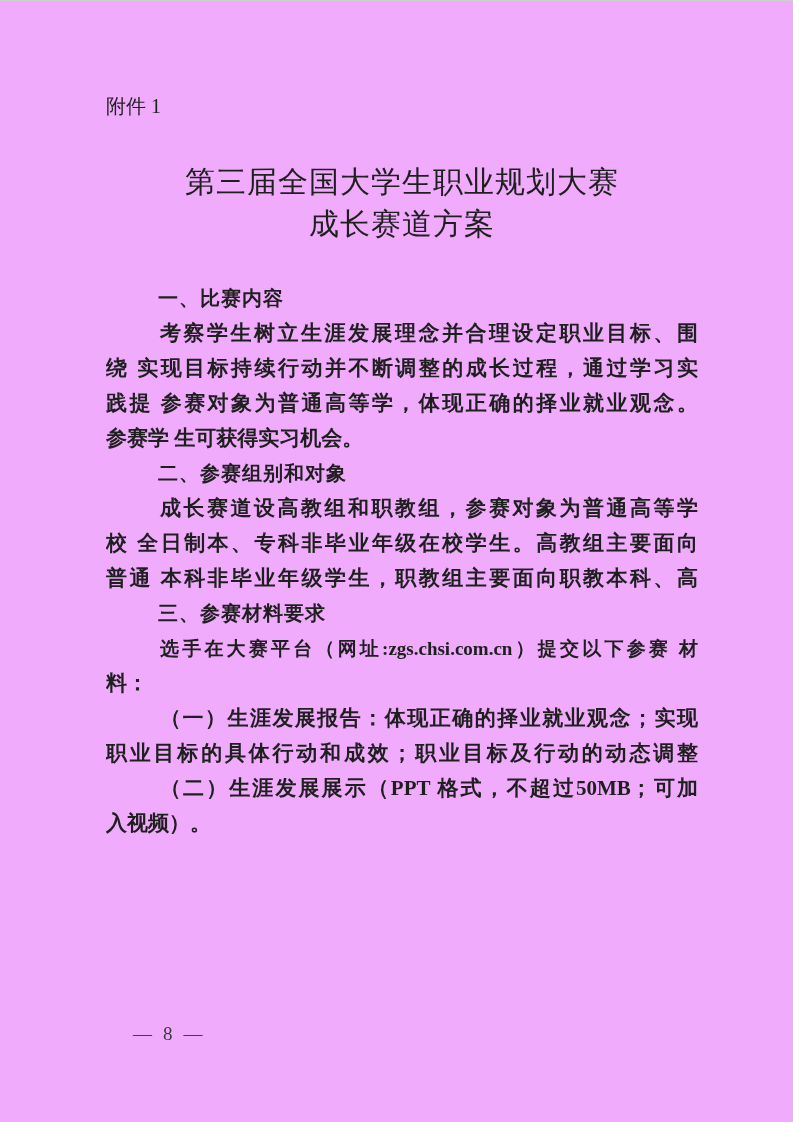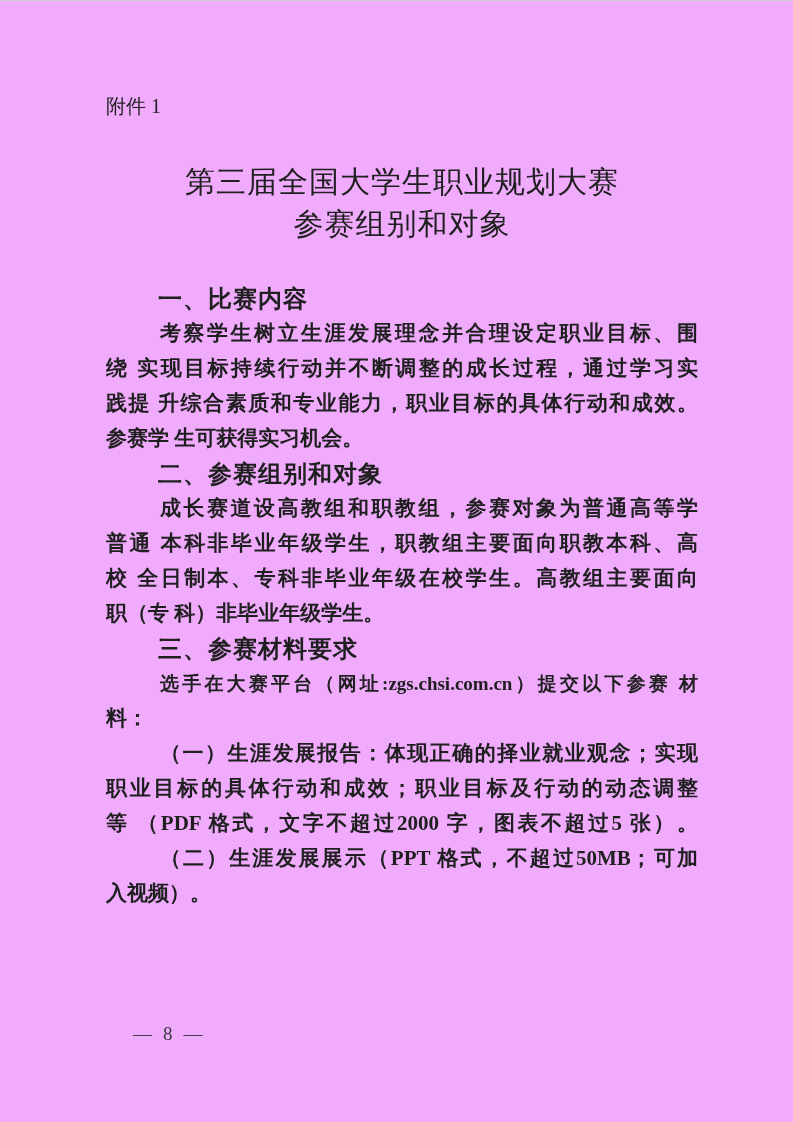--- a/index.html
+++ b/index.html
@@ -39,21 +39,21 @@
     letter-spacing: 1px;
     font-family: "Liberation Serif", "DejaVu Serif", serif;
   }
   .bodytext {
     margin-top: 36px;
     font-size: 21px;
   }
   .heading {
     font-family: "Liberation Sans", "DejaVu Sans", sans-serif;
     font-weight: 700;
-    font-size: 24px;
+    font-size: 20px;
     height: 35px;
     line-height: 35px;
     padding-left: 52px;
     letter-spacing: 1px;
   }
   .ln {
     height: 35px;
     line-height: 35px;
     text-align: justify;
     text-align-last: justify;
@@ -79,55 +79,53 @@
 </head>
 <body>
 
 <div class="page">
   <div class="content">
 
     <div class="attachment">附件 1</div>
 
     <div class="title">
       <div>第三届全国大学生职业规划大赛</div>
-      <div>参赛组别和对象</div>
+      <div>成长赛道方案</div>
     </div>
 
     <div class="bodytext">
 
       <div>
         <div class="heading">一、比赛内容</div>
         <div>
           <div class="ln first">考察学生树立生涯发展理念并合理设定职业目标、围</div>
           <div class="ln">绕 实现目标持续行动并不断调整的成长过程，通过学习实</div>
-          <div class="ln">践提 升综合素质和专业能力，职业目标的具体行动和成效。</div>
+          <div class="ln">践提 参赛对象为普通高等学，体现正确的择业就业观念。</div>
           <div class="ln end">参赛学 生可获得实习机会。</div>
         </div>
       </div>
 
       <div>
         <div class="heading">二、参赛组别和对象</div>
         <div>
           <div class="ln first">成长赛道设高教组和职教组，参赛对象为普通高等学</div>
+          <div class="ln">校 全日制本、专科非毕业年级在校学生。高教组主要面向</div>
           <div class="ln">普通 本科非毕业年级学生，职教组主要面向职教本科、高</div>
-          <div class="ln">校 全日制本、专科非毕业年级在校学生。高教组主要面向</div>
-          <div class="ln end">职（专 科）非毕业年级学生。</div>
         </div>
       </div>
 
       <div>
         <div class="heading">三、参赛材料要求</div>
         <div>
           <div class="ln first tight">选手在大赛平台（网址:zgs.chsi.com.cn）提交以下参赛 材</div>
           <div class="ln end">料：</div>
         </div>
         <div>
           <div class="ln first">（一）生涯发展报告：体现正确的择业就业观念；实现</div>
           <div class="ln">职业目标的具体行动和成效；职业目标及行动的动态调整</div>
-          <div class="ln">等 （PDF 格式，文字不超过2000 字，图表不超过5 张）。</div>
         </div>
         <div>
           <div class="ln first">（二）生涯发展展示（PPT 格式，不超过50MB；可加</div>
           <div class="ln end">入视频）。</div>
         </div>
       </div>
 
 
     </div>
   </div>

